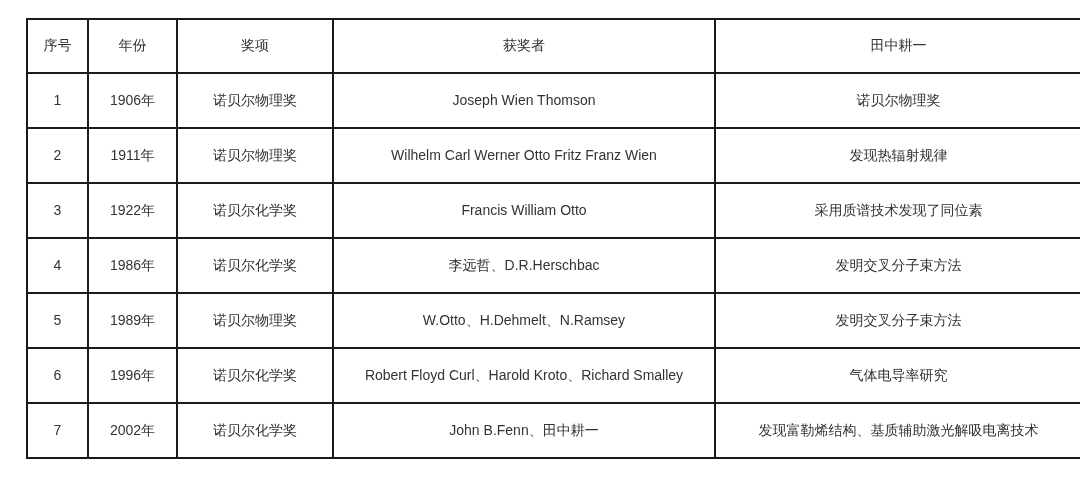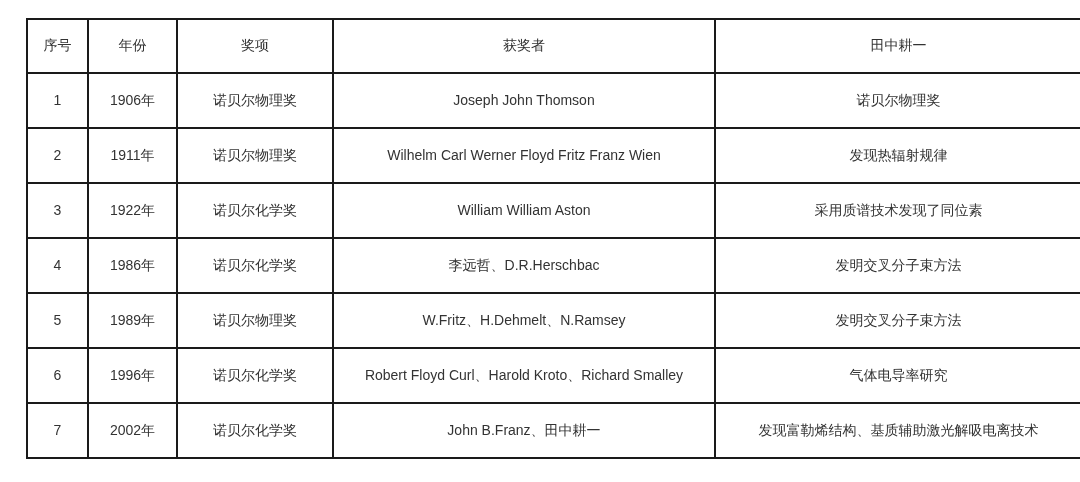--- a/index.html
+++ b/index.html
@@ -59,60 +59,60 @@
         <th>序号</th>
         <th>年份</th>
         <th>奖项</th>
         <th>获奖者</th>
         <th>田中耕一</th>
       </tr>
       <tr>
         <td>1</td>
         <td>1906年</td>
         <td>诺贝尔物理奖</td>
-        <td>Joseph John Thomson</td>
+        <td>Joseph Wien Thomson</td>
         <td>诺贝尔物理奖</td>
       </tr>
       <tr>
         <td>2</td>
         <td>1911年</td>
         <td>诺贝尔物理奖</td>
-        <td>Wilhelm Carl Werner Floyd Fritz Franz Wien</td>
+        <td>Wilhelm Carl Werner Otto Fritz Franz Wien</td>
         <td>发现热辐射规律</td>
       </tr>
       <tr>
         <td>3</td>
         <td>1922年</td>
         <td>诺贝尔化学奖</td>
-        <td>William William Aston</td>
+        <td>Francis William Otto</td>
         <td>采用质谱技术发现了同位素</td>
       </tr>
       <tr>
         <td>4</td>
         <td>1986年</td>
         <td>诺贝尔化学奖</td>
         <td>李远哲、D.R.Herschbac</td>
         <td>发明交叉分子束方法</td>
       </tr>
       <tr>
         <td>5</td>
         <td>1989年</td>
         <td>诺贝尔物理奖</td>
-        <td>W.Fritz、H.Dehmelt、N.Ramsey</td>
+        <td>W.Otto、H.Dehmelt、N.Ramsey</td>
         <td>发明交叉分子束方法</td>
       </tr>
       <tr>
         <td>6</td>
         <td>1996年</td>
         <td>诺贝尔化学奖</td>
         <td>Robert Floyd Curl、Harold Kroto、Richard Smalley</td>
         <td>气体电导率研究</td>
       </tr>
       <tr>
         <td>7</td>
         <td>2002年</td>
         <td>诺贝尔化学奖</td>
-        <td>John B.Franz、田中耕一</td>
+        <td>John B.Fenn、田中耕一</td>
         <td>发现富勒烯结构、基质辅助激光解吸电离技术</td>
       </tr>
     </tbody>
   </table>
 </div>
 
 </body></html>

